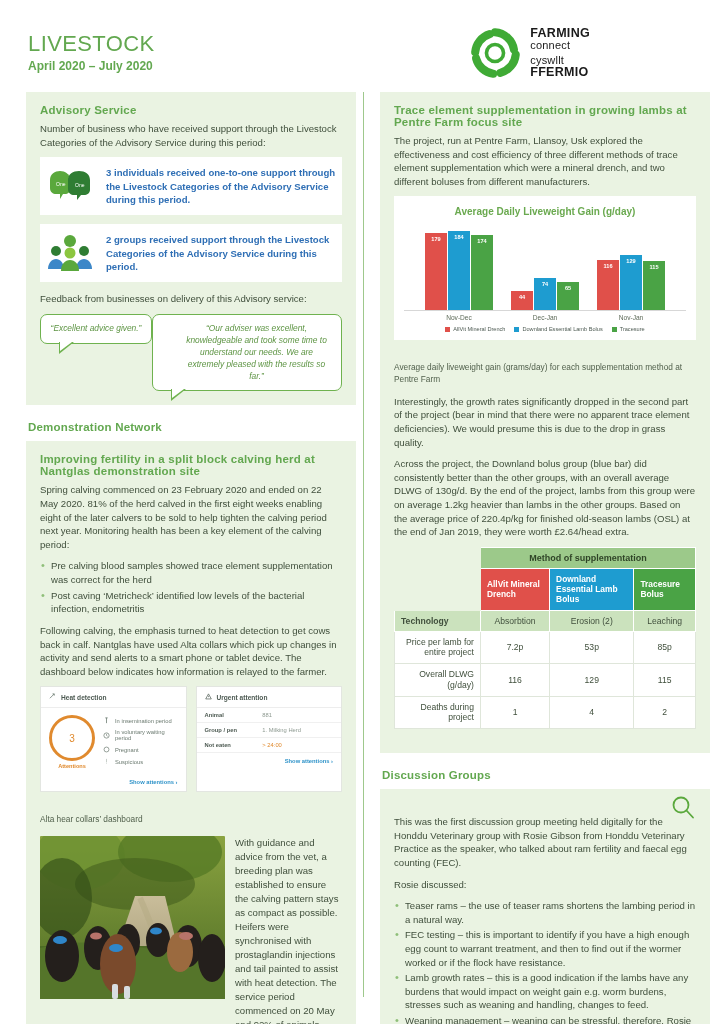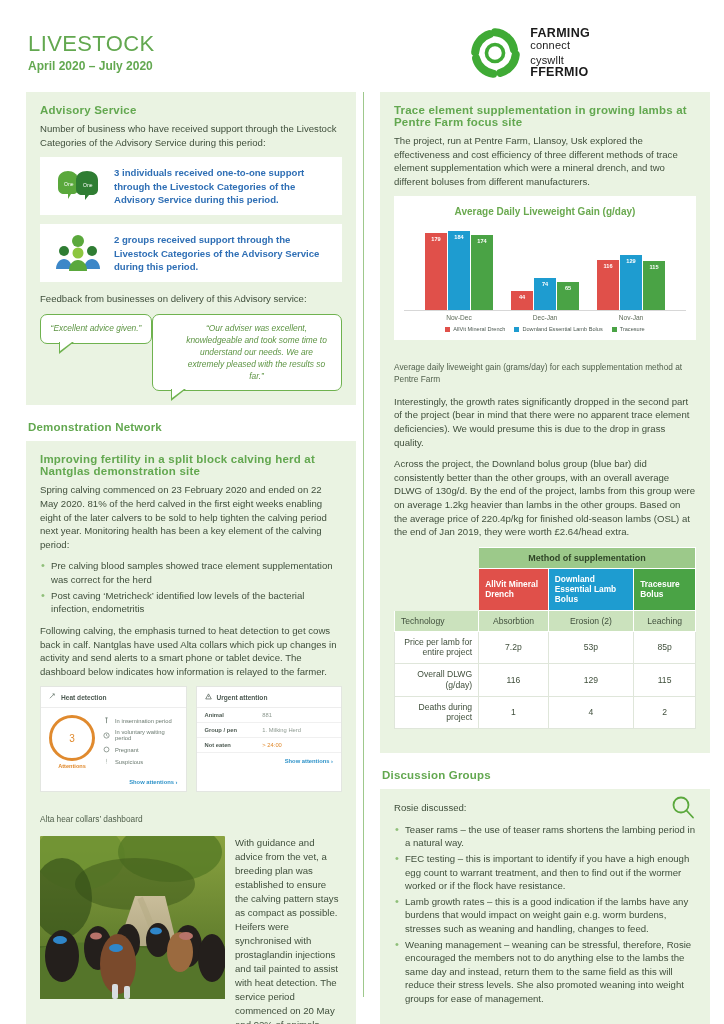--- a/index.html
+++ b/index.html
@@ -28,21 +28,21 @@
   .col-right{left:380px;}
   .divider{position:absolute;left:363px;top:92px;width:1px;height:905px;background:#9ec88c;}
 
   .panel{background:#eaf3e2;padding:12px 14px 14px 14px;box-sizing:border-box;}
   .panel-head{color:#63a850;font-weight:bold;font-size:11.5px;margin-bottom:6px;letter-spacing:.2px;}
   .sec-label{color:#63a850;font-weight:bold;font-size:11.5px;margin:16px 0 8px 2px;letter-spacing:.2px;}
   p{margin:0 0 8px 0;font-size:9.6px;line-height:1.42;color:#41503d;}
   .cap{font-size:8.3px;color:#52614d;line-height:1.35;margin:22px 0 10px 0;}
 
   
-  .stat{background:#ffffff;display:flex;align-items:center;gap:10px;padding:9px 12px;margin-bottom:9px;}
+  .stat{background:#ffffff;display:flex;align-items:center;gap:10px;padding:9px 4px;margin-bottom:9px;}
   .stat-ico{flex:0 0 52px;height:40px;display:flex;align-items:center;justify-content:center;}
   .stat-txt{font-size:9.6px;font-weight:bold;color:#2f6fb5;line-height:1.38;}
 
   
   .quotes{display:flex;align-items:flex-start;margin-top:4px;}
   .bub{position:relative;border:1.6px solid #6fb24f;border-radius:7px;background:#fff;
        padding:8px 9px;font-style:italic;font-size:8.4px;color:#5d9443;line-height:1.42;text-align:center;}
   .bub:after{content:"";position:absolute;left:18px;bottom:-11px;width:0;height:0;
        border-left:0 solid transparent;border-right:15px solid transparent;border-top:12px solid #6fb24f;}
   .bub:before{content:"";position:absolute;left:19px;bottom:-8px;z-index:2;width:0;height:0;
@@ -94,21 +94,21 @@
   .sw{width:5px;height:5px;flex:0 0 5px;}
 
   
   table{border-collapse:collapse;width:100%;margin:6px 0 10px 0;background:#fff;}
   td,th{border:1px solid #ffffff;font-size:8.6px;padding:5px 6px;text-align:center;color:#41503d;vertical-align:middle;}
   th.blank{background:#eaf3e2;border-color:#eaf3e2;}
   th.meth{background:#9cc98a;color:#2f4427;font-weight:600;font-size:9px;}
   th.m1{background:#e0504a;color:#fff;text-align:left;font-weight:600;font-size:8.4px;line-height:1.22;}
   th.m2{background:#1e9cd0;color:#fff;text-align:left;font-weight:600;font-size:8.4px;line-height:1.22;}
   th.m3{background:#4aa345;color:#fff;text-align:left;font-weight:600;font-size:8.4px;line-height:1.22;}
-  td.tech{background:#cbe2bd;text-align:left;font-weight:400;}
+  td.tech{background:#cbe2bd;text-align:left;font-weight:700;}
   td.techv{background:#cbe2bd;}
   td.rowlab{text-align:right;background:#fff;border-color:#dfe6da;line-height:1.25;}
   td.val{background:#fff;border-color:#dfe6da;}
 
   .search-ico{position:absolute;right:14px;top:6px;}
   .dg-wrap{position:relative;}
 </style>
 </head>
 <body>
 
@@ -436,20 +436,21 @@
 
     <div class="sec-label">Discussion Groups</div>
 
     <div class="panel dg-wrap">
       <span class="search-ico">
         <svg width="26" height="26" viewBox="0 0 26 26">
             <circle cx="11" cy="10" r="7.5" stroke="#5aa83c" stroke-width="1.8" fill="none"></circle>
             <path d="M16.5 15.5 L23 22.5" stroke="#5aa83c" stroke-width="1.8" fill="none" stroke-linecap="round"></path>
           </svg>
       </span>
+      <p style="margin-top:14px;">This was the first discussion group meeting held digitally for the Honddu Veterinary group with Rosie Gibson from Honddu Veterinary Practice as the speaker, who talked about ram fertility and faecal egg counting (FEC).</p>
       <p>Rosie discussed:</p>
       <ul>
         <li>Teaser rams – the use of teaser rams shortens the lambing period in a natural way.</li>
         <li>FEC testing – this is important to identify if you have a high enough egg count to warrant treatment, and then to find out if the wormer worked or if the flock have resistance.</li>
         <li>Lamb growth rates – this is a good indication if the lambs have any burdens that would impact on weight gain e.g. worm burdens, stresses such as weaning and handling, changes to feed.</li>
         <li>Weaning management – weaning can be stressful, therefore, Rosie encouraged the members not to do anything else to the lambs the same day and instead, return them to the same field as this will reduce their stress levels. She also promoted weaning into weight groups for ease of management.</li>
       </ul>
 
     </div>
   </div>

